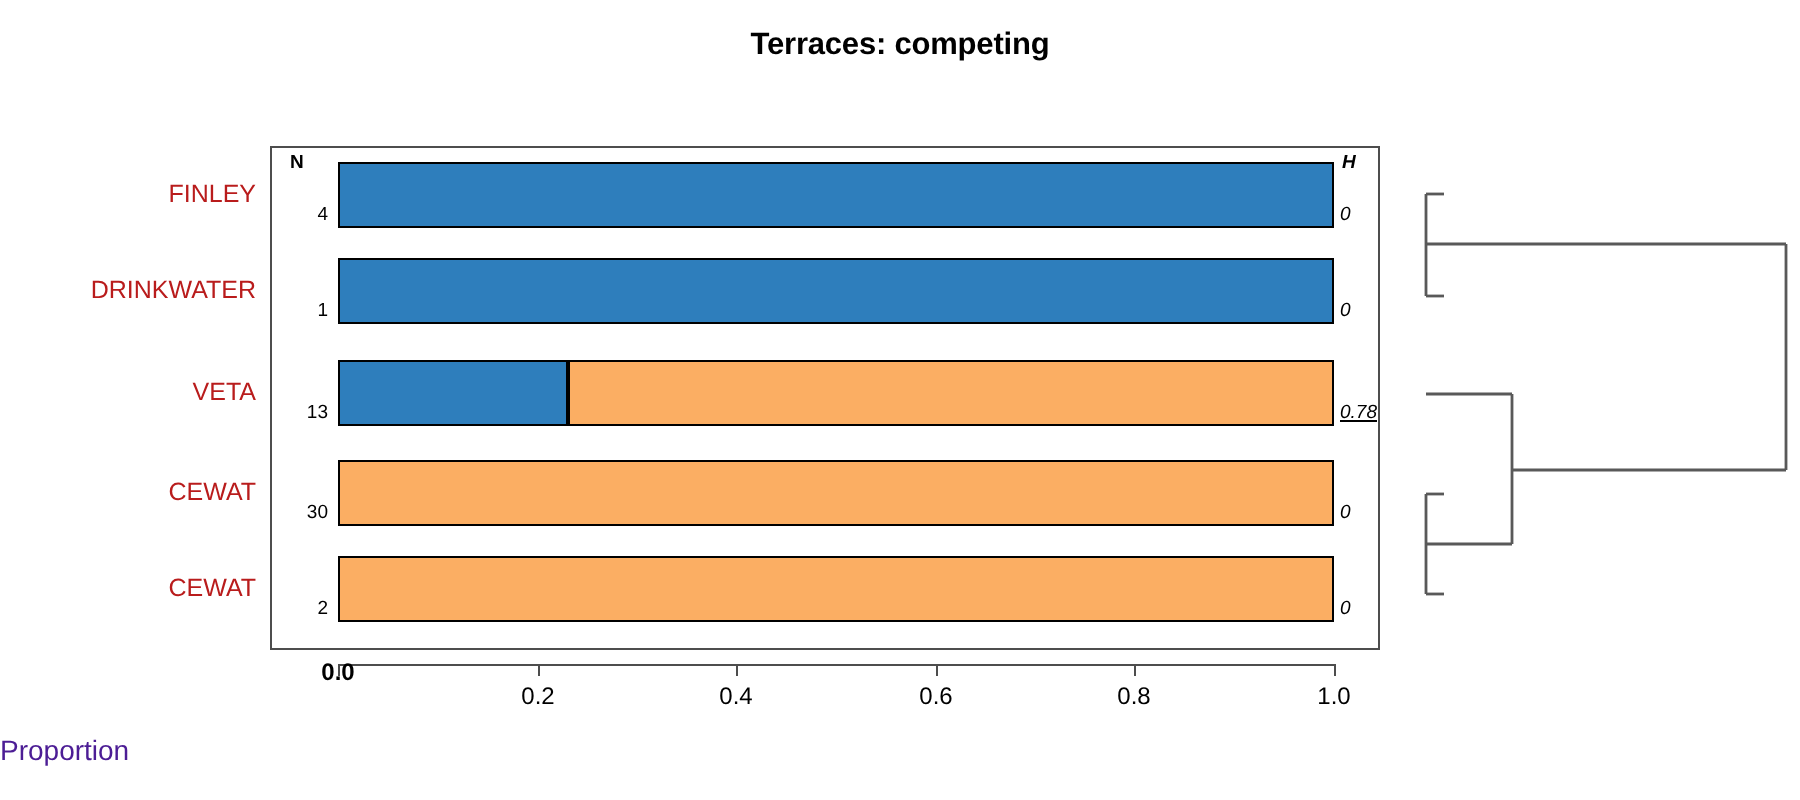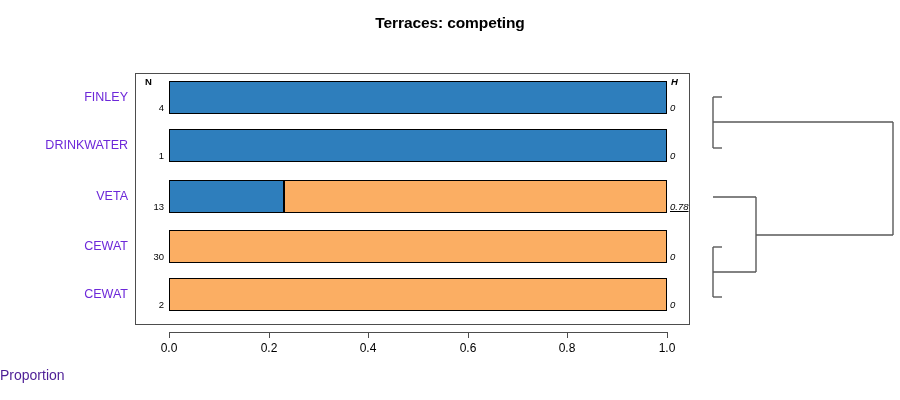--- a/index.html
+++ b/index.html
@@ -70,21 +70,21 @@
     border: 1px solid #4d4d4d;
     box-sizing: border-box;
     background: #ffffff;
   }
   .catlab {
     position: absolute;
     left: 0px;
     width: 128px;
     text-align: right;
     font-size: 12.5px;
-    color: #6d28d9;
+    color: #b91c1c;
     white-space: nowrap;
   }
 
   
   .n-header {
     position: absolute;
     font-size: 9.5px;
     font-weight: bold;
     color: #000000;
   }
@@ -207,21 +207,21 @@
       <div class="bar-row" style="left: 169px; top: 230px; width: 498px;">
         <div class="bar-seg" style="left: 0px; width: 498px; background: rgb(251, 174, 99);"></div>
       </div>
       <div class="bar-row" style="left: 169px; top: 278px; width: 498px;">
         <div class="bar-seg" style="left: 0px; width: 498px; background: rgb(251, 174, 99);"></div>
       </div>
     </div>
   <div id="xaxis">
       <div class="axis-line" style="left: 169px; top: 332px; width: 498px; height: 1px;"></div>
       <div class="tick" style="left: 169px; top: 332px;"></div>
-      <div class="tick-label" style="left: 149px; top: 341px;">0.0</div>
+      <div class="tick-label" style="left: 149px; top: 329px; font-weight: bold;">0.0</div>
       <div class="tick" style="left: 269px; top: 332px;"></div>
       <div class="tick-label" style="left: 249px; top: 341px;">0.2</div>
       <div class="tick" style="left: 368px; top: 332px;"></div>
       <div class="tick-label" style="left: 348px; top: 341px;">0.4</div>
       <div class="tick" style="left: 468px; top: 332px;"></div>
       <div class="tick-label" style="left: 448px; top: 341px;">0.6</div>
       <div class="tick" style="left: 567px; top: 332px;"></div>
       <div class="tick-label" style="left: 547px; top: 341px;">0.8</div>
       <div class="tick" style="left: 667px; top: 332px;"></div>
       <div class="tick-label" style="left: 647px; top: 341px;">1.0</div>

